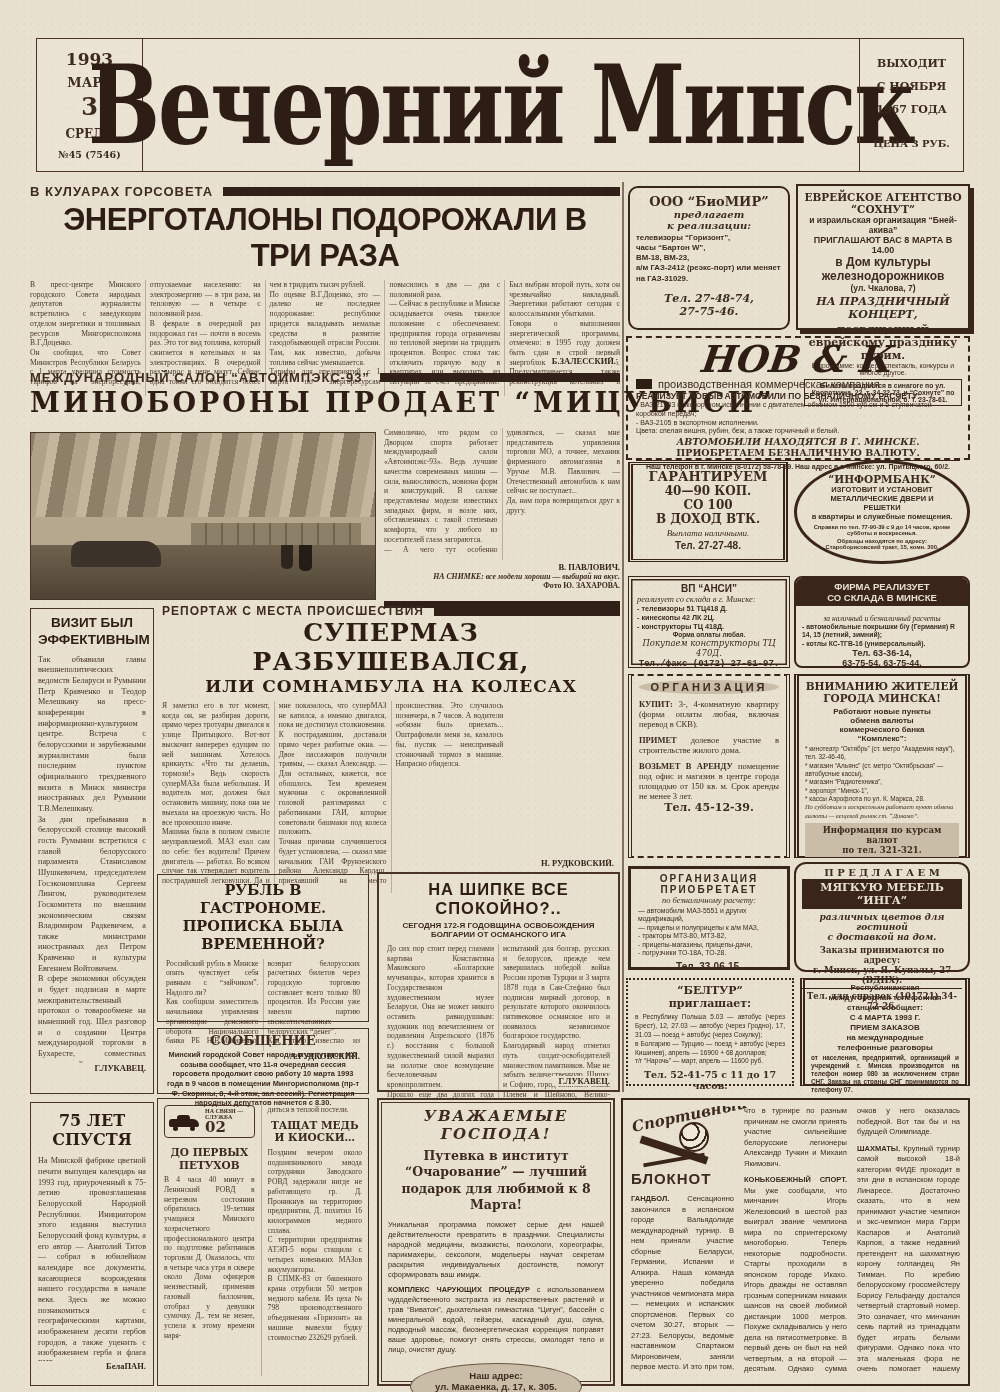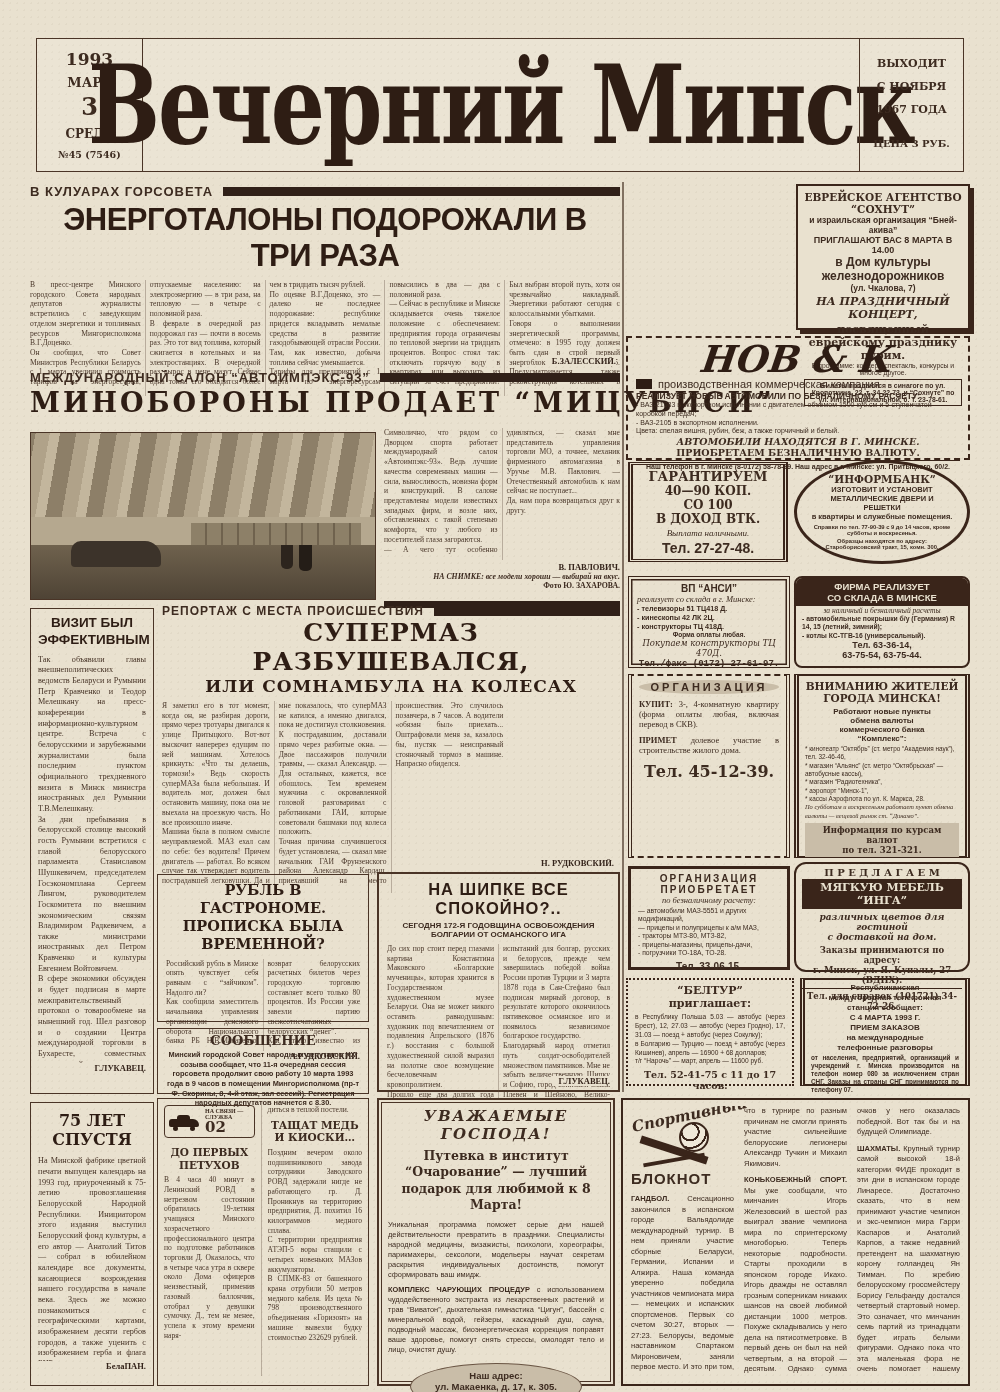--- a/index.html
+++ b/index.html
@@ -198,20 +198,31 @@
         <span class="abs" style="left:12px;top:52px;width:62px;height:4px;background:#3a251a;transform:rotate(-10deg)"></span>
         <span class="sans" style="position:absolute;left:0;top:64px;font-weight:bold;font-size:15px;letter-spacing:1px">БЛОКНОТ</span>
       </div>
       <p class="j sans" style="font-size:7.5px;line-height:1.4;margin:0 0 6px"><b>ГАНДБОЛ.</b> <span>Сенсационно закончился в испанском городе Вальядолиде международный турнир. В нем приняли участие сборные Беларуси, Германии, Испании и Алжира. Наша команда уверенно победила участников чемпионата мира — немецких и испанских спортсменов. Первых со счетом 30:27, вторых — 27:23. Белорусы, ведомые наставником Спартаком Мироновичем, заняли первое место. И это при том, что в турнире по разным причинам не смогли принять участие сильнейшие белорусские легионеры Александр Тучкин и Михаил Якимович.</span></p>
       <p class="j sans" style="font-size:7.5px;line-height:1.4;margin:0 0 6px"><b>КОНЬКОБЕЖНЫЙ СПОРТ.</b> <span>Мы уже сообщали, что минчанин Игорь Железовский в шестой раз выиграл звание чемпиона мира по спринтерскому многоборью. Теперь некоторые подробности. Старты проходили в японском городе Икахо. Игорь дважды не оставлял грозным соперникам никаких шансов на своей любимой дистанции 1000 метров. Похуже складывались у него дела на пятисотметровке. В первый день он был на ней четвертым, а на второй — десятым. Однако сумма очков у него оказалась победной. Вот так бы и на будущей Олимпиаде.</span></p>
       <p class="j sans" style="font-size:7.5px;line-height:1.4;margin:0 0 6px"><b>ШАХМАТЫ.</b> <span>Крупный турнир самой высокой 18-й категории ФИДЕ проходит в эти дни в испанском городе Линаресе. Достаточно сказать, что в нем принимают участие чемпион и экс-чемпион мира Гарри Каспаров и Анатолий Карпов, а также недавний претендент на шахматную корону голландец Ян Тимман. По жребию белорусскому гроссмейстеру Борису Гельфанду достался четвертый стартовый номер. Это означает, что минчанин семь партий из тринадцати будет играть белыми фигурами. Однако пока что эта маленькая фора не очень помогает нашему спортсмену. Первые четыре партии он закончил вничью, а последнюю, пятую, проиграл индийскому гроссмейстеру Вишванатану Ананду. Остается надеяться, что турнирная дистанция еще долгая, и Борис сможет поправить свои дела.</span></p>
 
     </div>
   </div>
 
+  <div class="abs" style="left:628px;top:186px;width:162px;height:144px;border:2px solid #3a251a;border-radius:10px;padding:6px">
+    <div class="ctr" style="font-family:'DejaVu Serif',serif;font-weight:bold;font-size:13px">ООО “БиоМИР”</div>
+    <div class="ctr scriptf" style="font-size:10px;white-space:pre-line">предлагает
+к реализации:</div>
+    <div class="sans" style="font-weight:bold;font-size:7.8px;white-space:pre-line;line-height:1.3;margin-top:2px">телевизоры “Горизонт”,
+часы “Бартон W”,
+ВМ-18, ВМ-23,
+а/м ГАЗ-2412 (реэкс-порт) или меняет на ГАЗ-31029.</div>
+    <div class="ctr scriptf" style="font-size:11px;white-space:pre-line;margin-top:8px">Тел. 27-48-74,
+27-75-46.</div>
+  </div>
 
   <div class="abs" style="left:796px;top:184px;width:174px;height:146px;border:2px solid #3a251a;box-shadow:4px 4px 0 #3a251a;padding:5px 6px;background:#e9e1cf">
     <div class="ctr" style="font-family:'DejaVu Serif',serif;font-weight:bold;font-size:10.5px">ЕВРЕЙСКОЕ АГЕНТСТВО “СОХНУТ”</div>
     <div class="ctr sans" style="font-weight:bold;font-size:8.5px">и израильская организация “Бней-акива”</div>
     <div class="ctr sans" style="font-weight:bold;font-size:9px">ПРИГЛАШАЮТ ВАС 8 МАРТА В 14.00</div>
     <div class="ctr sans" style="font-weight:bold;font-size:12px">в Дом культуры железнодорожников</div>
     <div class="ctr sans" style="font-weight:bold;font-size:8.5px">(ул. Чкалова, 7)</div>
     <div class="ctr scriptf" style="font-size:11px;margin-top:2px">НА  ПРАЗДНИЧНЫЙ  КОНЦЕРТ,</div>
     <div class="ctr" style="font-family:'DejaVu Serif',serif;font-weight:bold;font-size:11px;margin-top:2px">посвященный еврейскому празднику пурим.</div>
     <div class="ctr sans" style="font-size:6.8px">В программе: концерт, спектакль, конкурсы и многое другое.</div>
@@ -232,21 +243,21 @@
     <div class="ctr" style="font-family:'DejaVu Serif',serif;font-weight:bold;font-size:9.5px">ПРИОБРЕТАЕМ БЕЗНАЛИЧНУЮ ВАЛЮТУ.</div>
     <div class="ctr sans" style="font-weight:bold;font-size:7px;border-top:1px solid #3a251a;margin-top:2px;padding-top:2px">Наш телефон в г. Минске (8-0172) 58-78-29.  Наш адрес в г. Минске: ул. Притыцкого, 60/2.</div>
   </div>
 
   <div class="abs" style="left:628px;top:462px;width:160px;height:100px;border:3px double #3a251a;border-left-width:5px;border-right-width:5px;padding:4px">
     <div class="ctr" style="font-family:'DejaVu Serif',serif;font-weight:bold;font-size:13px">ГАРАНТИРУЕМ</div>
     <div class="ctr" style="font-family:'DejaVu Serif',serif;font-weight:bold;font-size:12px">40—90 КОП.</div>
     <div class="ctr" style="font-family:'DejaVu Serif',serif;font-weight:bold;font-size:12px">СО 100</div>
     <div class="ctr" style="font-family:'DejaVu Serif',serif;font-weight:bold;font-size:12px">В ДОХОД ВТК.</div>
     <div class="ctr" style="font-style:italic;font-size:9px;margin-top:2px">Выплата наличными.</div>
-    <div class="ctr sans" style="font-weight:bold;font-size:14px;margin-top:2px">Тел. 27-27-48.</div>
+    <div class="ctr sans" style="font-weight:bold;font-size:10px;margin-top:2px">Тел. 27-27-48.</div>
   </div>
 
   <div class="abs oval" style="left:794px;top:460px;width:176px;height:104px;border:3px solid #3a251a;padding:10px 14px;box-sizing:border-box">
     <div class="ctr" style="font-family:'DejaVu Serif',serif;font-weight:bold;font-size:10.5px">“ИНФОРМБАНК”</div>
     <div class="ctr sans" style="font-weight:bold;font-size:7.5px">ИЗГОТОВИТ И УСТАНОВИТ</div>
     <div class="ctr sans" style="font-weight:bold;font-size:7.5px">МЕТАЛЛИЧЕСКИЕ ДВЕРИ И РЕШЕТКИ</div>
     <div class="ctr sans" style="font-weight:bold;font-size:7.5px">в квартиры и служебные помещения.</div>
     <div class="ctr sans" style="font-weight:bold;font-size:5.8px;margin-top:3px">Справки по тел. 77-90-39 с 9 до 14 часов, кроме субботы и воскресенья.</div>
     <div class="ctr sans" style="font-weight:bold;font-size:5.8px;margin-top:2px">Образцы находятся по адресу: Староборисовский тракт, 15, комн. 300.</div>
   </div>
@@ -258,32 +269,33 @@
 - кинескопы 42 ЛК 2Ц.
 - конструкторы ТЦ 418Д.</div>
     <div class="ctr sans" style="font-weight:bold;font-size:6.5px">Форма оплаты любая.</div>
     <div class="ctr" style="font-family:'DejaVu Serif',serif;font-style:italic;font-size:8.5px">Покупаем конструкторы ТЦ 470Д.</div>
     <div class="ctr" style="font-family:Liberation Mono, monospace;font-weight:bold;font-size:9px;margin-top:1px">Тел./факс (0172) 27-61-97.</div>
   </div>
 
   <div class="abs" style="left:794px;top:576px;width:176px;height:92px;border:2px solid #3a251a;border-radius:8px;overflow:hidden">
     <div class="darkband ctr sans" style="font-weight:bold;font-size:9.5px;white-space:pre-line;padding:3px 0">ФИРМА РЕАЛИЗУЕТ
 СО СКЛАДА В МИНСКЕ</div>
-    <div class="ctr" style="font-style:italic;font-size:7.5px;margin-top:0">за наличный и безналичный расчеты</div>
+    <div class="ctr" style="font-style:italic;font-size:7.5px;margin-top:8px">за наличный и безналичный расчеты</div>
     <div class="sans" style="font-weight:bold;font-size:6.8px;white-space:pre-line;line-height:1.25;padding:0 6px">- автомобильные покрышки б/у (Германия) R 14, 15 (летний, зимний);
 - котлы КС-ТГВ-16 (универсальный).</div>
     <div class="ctr sans" style="font-weight:bold;font-size:9px;white-space:pre-line">Тел. 63-36-14,
 63-75-54, 63-75-44.</div>
   </div>
 
   <div class="abs" style="left:628px;top:674px;width:162px;height:184px;border:2px dashed #3a251a;border-left:4px double #3a251a;border-right:4px double #3a251a;padding:4px 7px">
     <div class="ctr grayband oval sans" style="font-weight:bold;font-size:11px;letter-spacing:3px;padding:1px 0">ОРГАНИЗАЦИЯ</div>
     <div class="j" style="font-size:8.5px;margin-top:5px"><b>КУПИТ:</b><span> 3-, 4-комнатную квартиру (форма оплаты любая, включая перевод в СКВ).</span></div>
     <div class="j" style="font-size:8.5px;margin-top:6px"><b>ПРИМЕТ</b><span> долевое участие в строительстве жилого дома.</span></div>
-    <div class="ctr" style="font-family:'DejaVu Serif',serif;font-weight:bold;font-size:16px;margin-top:7px">Тел. 45-12-39.</div>
+    <div class="j" style="font-size:8.5px;margin-top:6px"><b>ВОЗЬМЕТ В АРЕНДУ</b><span> помещение под офис и магазин в центре города площадью от 150 кв. м. Срок аренды не менее 3 лет.</span></div>
+    <div class="ctr" style="font-family:'DejaVu Serif',serif;font-weight:bold;font-size:11px;">Тел. 45-12-39.</div>
   </div>
 
   <div class="abs" style="left:794px;top:674px;width:176px;height:184px;border:2px solid #3a251a;border-left:5px double #3a251a;border-right:5px double #3a251a;padding:4px 6px">
     <div class="ctr" style="font-family:'DejaVu Serif',serif;font-weight:bold;font-size:10.5px;white-space:pre-line">ВНИМАНИЮ ЖИТЕЛЕЙ
 ГОРОДА МИНСКА!</div>
     <div class="ctr sans" style="font-weight:bold;font-size:8px;white-space:pre-line;margin-top:3px">Работают новые пункты
 обмена валюты
 коммерческого банка
 “Комплекс”:</div>
     <div class="sans" style="font-size:6.4px;white-space:pre-line;line-height:1.3;margin-top:2px">* кинотеатр “Октябрь” (ст. метро “Академия наук”), тел. 32-46-46,

